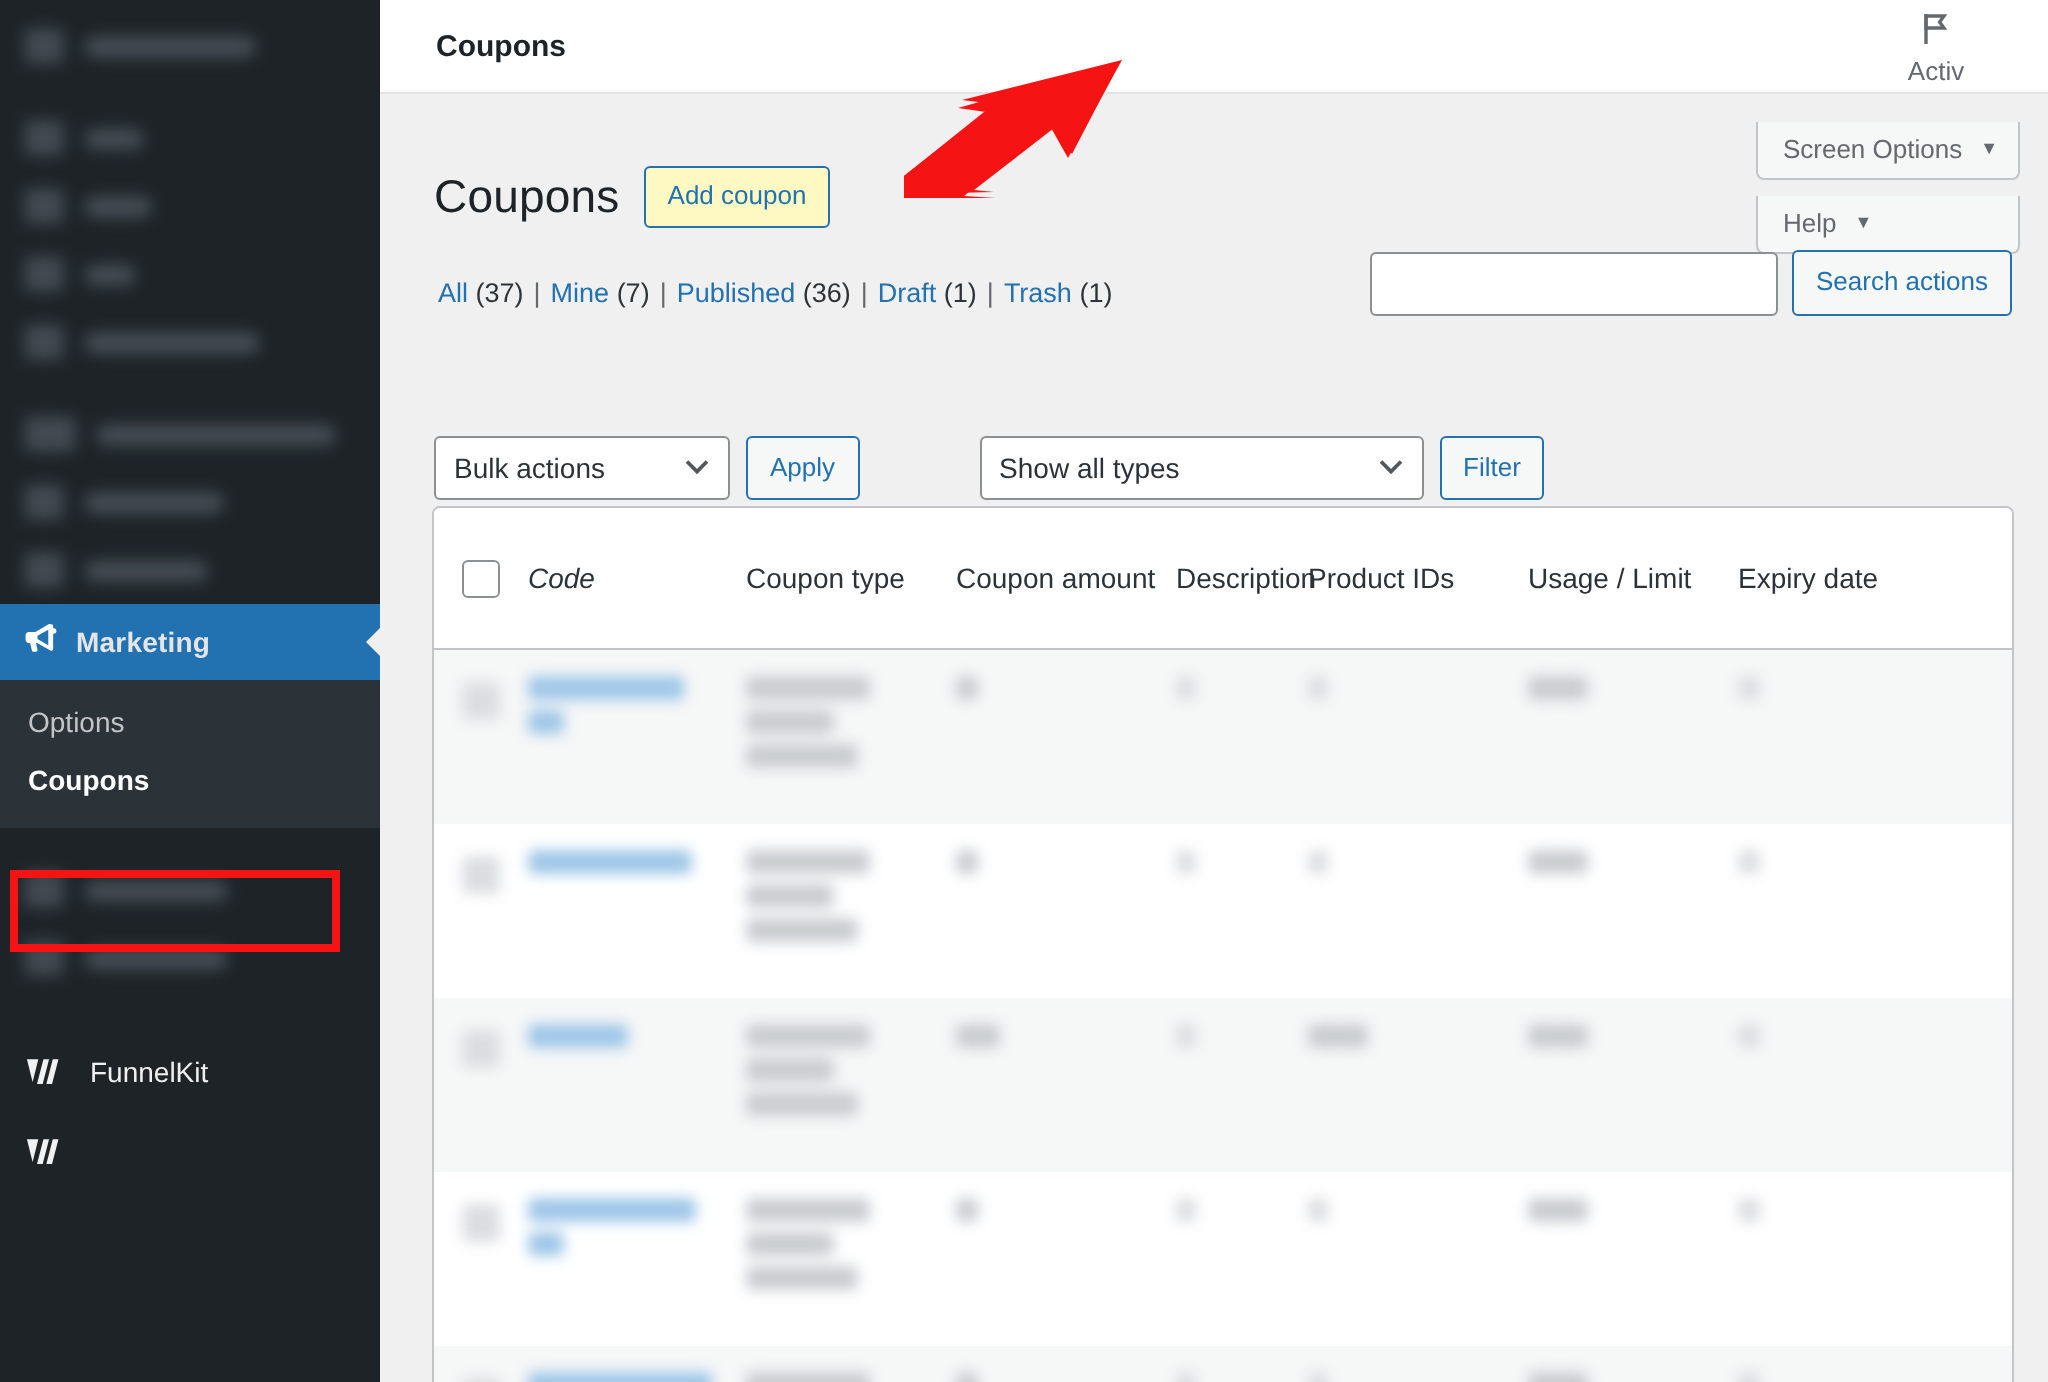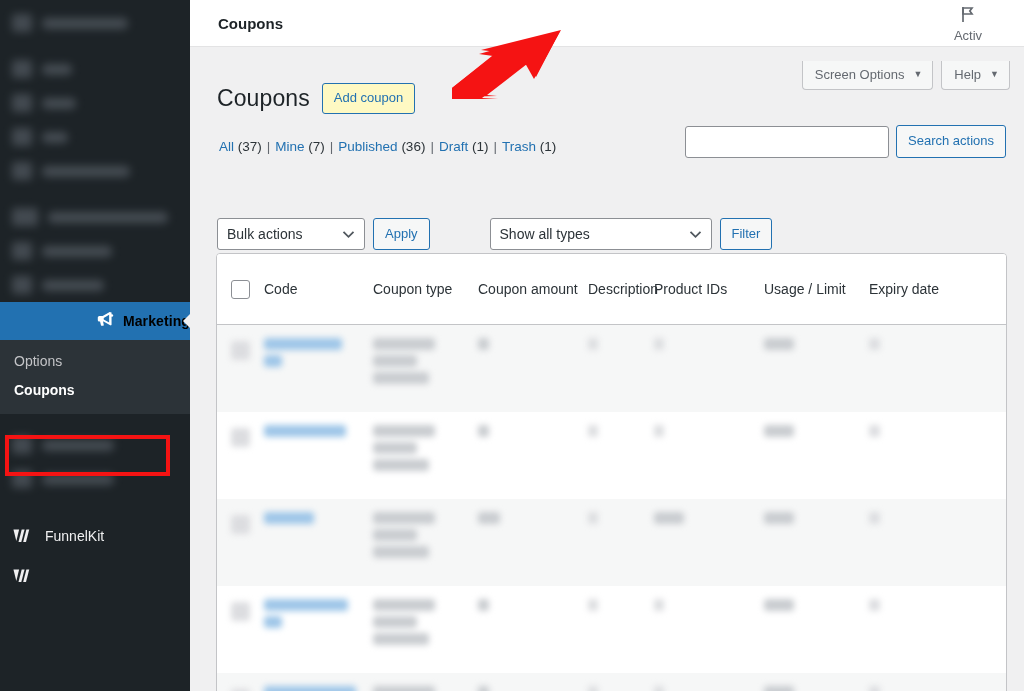--- a/index.html
+++ b/index.html
@@ -32,22 +32,21 @@
     height: 11px; border-radius: 5px; background: #4d545b;
   }
   .side-gap { height: 12px; }
 
   
   #marketing-item {
     position: relative;
     display: flex; align-items: center;
     height: 38px; padding-left: 11px;
     background: #2271b1;
-    color: #000000;
-    justify-content: flex-end;
+    color: #e5e5e5;
   }
   #marketing-item .m-label {
     font-size: 14px; font-weight: 600; letter-spacing: .1px;
     margin-left: 9px;
   }
   #marketing-item .m-arrow {
     position: absolute; right: -1px; top: 50%;
     transform: translateY(-50%);
     width: 0; height: 0;
     border-top: 8px solid transparent;
@@ -101,21 +100,21 @@
   #content {
     position: absolute; left: 190px; top: 47px;
     width: 834px; height: 644px;
     background: #f0f0f1;
     overflow: hidden;
   }
 
   
   #screen-meta {
     position: absolute; right: 14px; top: 14px;
-    display: flex; gap: 8px;
+    display: flex; gap: 8px; flex-direction: column;
   }
   .meta-btn {
     background: #f6f7f7; border: 1px solid #c3c4c7;
     border-top: none;
     border-radius: 0 0 4px 4px;
     color: #646970; font-size: 13px;
     padding: 7px 10px 8px 12px;
     display: flex; align-items: center; gap: 9px;
     line-height: 1;
   }
@@ -403,21 +402,21 @@
       <span class="of-total">of 2</span>
       <span class="pg-btn enabled">›</span>
       <span class="pg-btn enabled">»</span>
     </div>
 
     <div id="table-wrap">
       <div id="thead-row">
           <div class="cb-col">
             <span class="wp-checkbox"></span>
           </div>
-          <div class="th" style="width: 109px; flex: 0 0 auto;">Code</div>
+          <div class="th" style="width: 109px; flex: 0 0 auto; font-style: italic;">Code</div>
           <div class="th" style="width: 105px; flex: 0 0 auto;">Coupon type</div>
           <div class="th" style="width: 110px; flex: 0 0 auto;">Coupon amount</div>
           <div class="th" style="width: 66px; flex: 0 0 auto;">Description</div>
           <div class="th" style="width: 110px; flex: 0 0 auto;">Product IDs</div>
           <div class="th" style="width: 105px; flex: 0 0 auto;">Usage / Limit</div>
           <div class="th" style="width: 120px; flex: 0 0 auto;">Expiry date</div>
         </div>
       <div id="tbody">
           <div class="trow" style="height: 87px; background: rgb(246, 247, 247);">
             <div class="cb-col cell blurcell" style="padding-top: 16px;">

